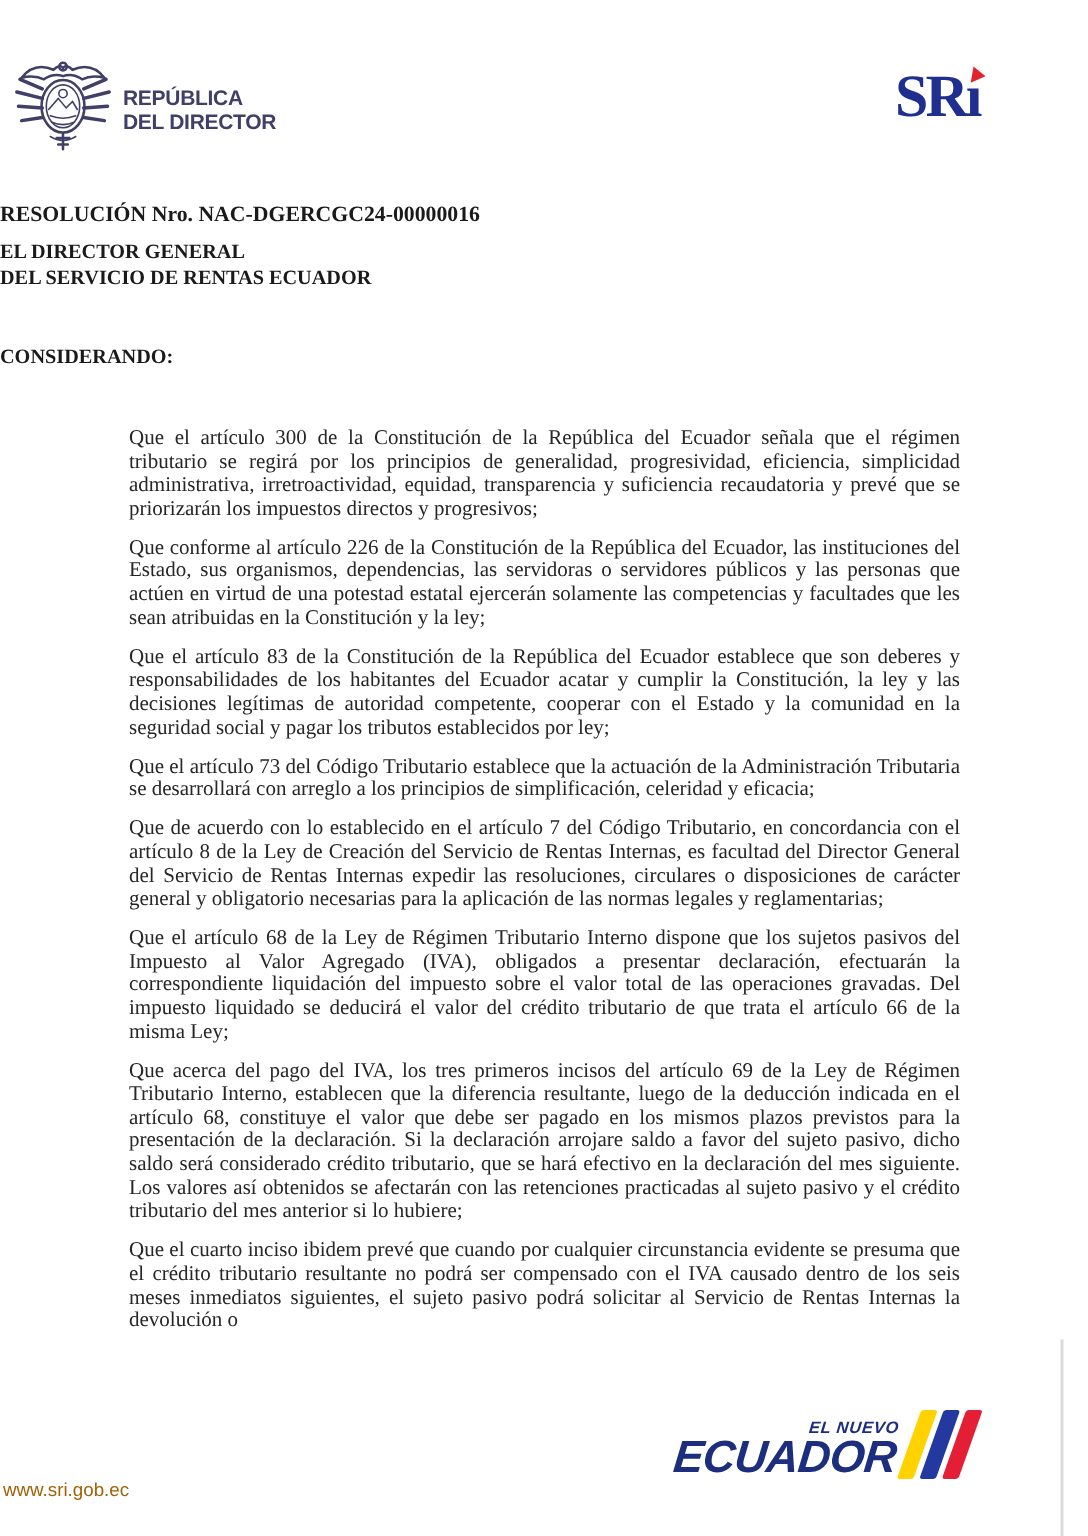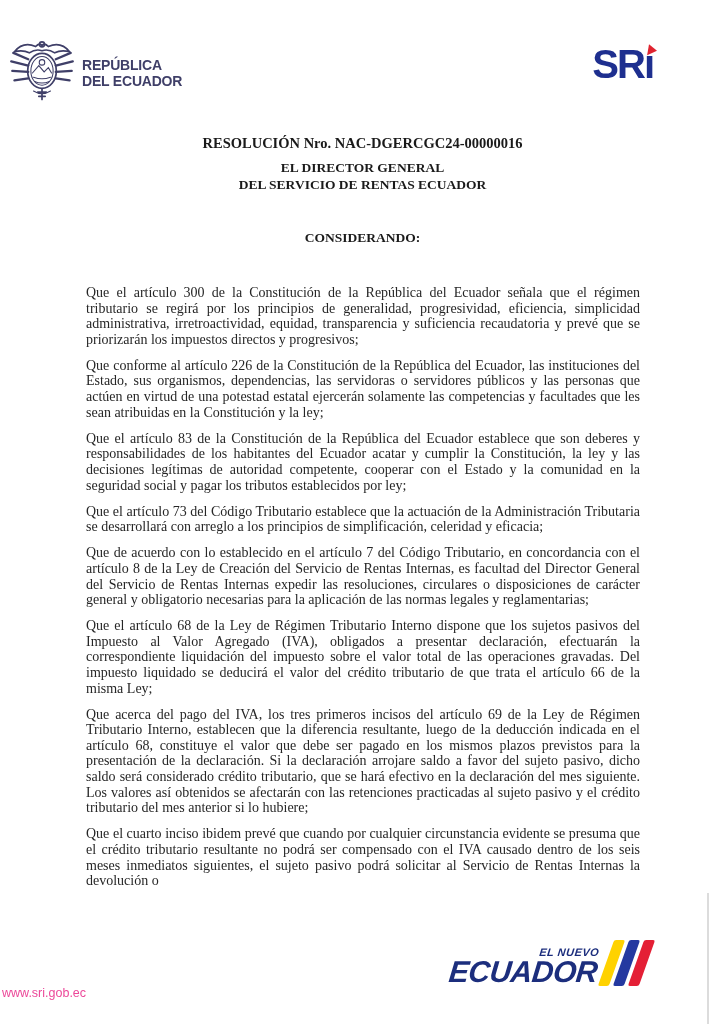--- a/index.html
+++ b/index.html
@@ -20,55 +20,55 @@
   .coat-of-arms{width:68px;height:70px;display:block;}
   .republic-name{
     font-family:"Liberation Sans", sans-serif;
     font-weight:bold;
     font-size:14px;line-height:16px;
     letter-spacing:-0.2px;
     color:#3f3f68;
   }
   .sri-logo{
     position:absolute;top:42px;right:72px;
-    font-family:Liberation Sans, sans-serif;
+    font-family:Liberation Serif, serif;
     font-weight:bold;
     font-size:40px;line-height:44px;
     letter-spacing:-2px;
     color:#1e2f8f;
   }
   .sri-logo .i-wrap{position:relative;display:inline-block;}
   .sri-tri{
     position:absolute;top:4px;left:3px;
     width:0;height:0;
     border-left:5px solid transparent;
     border-right:6px solid transparent;
     border-bottom:9px solid #e02430;
     transform:rotate(100deg);
   }
 
   
-  .title-block{position:absolute;top:135px;left:0;right:0;text-align:center;}
+  .title-block{position:absolute;top:135px;left:0;right:0;text-align:left;}
   .res-number{font-size:14.5px;font-weight:bold;color:#1a1a1a;}
   .authority{margin-top:8px;font-size:13.5px;font-weight:bold;line-height:16.5px;color:#1a1a1a;}
   .considering{margin-top:37px;font-size:13.5px;font-weight:bold;color:#1a1a1a;}
 
   
   .doc-body{
     position:absolute;top:285px;left:86px;right:85px;
     font-size:14px;line-height:15.6px;
     text-align:justify;
   }
   .doc-body p{margin:0 0 10.5px 0;}
 
   
   .footer-url{
     position:absolute;left:2px;top:986px;
     font-family:"Liberation Sans", sans-serif;
-    font-size:12.5px;color:#ec4899;
+    font-size:12.5px;color:#a16207;
   }
   .footer-rule{
     position:absolute;top:893px;bottom:0;right:16px;
     width:2px;background:#dcdcdc;
   }
   .nuevo-ecuador{
     position:absolute;top:940px;right:78px;
     display:flex;align-items:flex-end;
     transform:skewX(-6deg);
   }
@@ -105,21 +105,21 @@
       <circle cx="32" cy="23" r="2.6" stroke-width="1"></circle>
 
       <path d="M23 33 L29 26 L34 32 L38 28 L41 33" stroke-width="1"></path>
       <path d="M24 37 Q32 40 40 37 M25 41 Q32 44 39 41" stroke-width="1"></path>
 
       <path d="M32 48 L32 58 M28 51 L36 51 M29 55 L35 55" stroke-width="1.6"></path>
       <path d="M24 50 Q32 55 40 50" stroke-width="1"></path>
     </svg>
     <div class="republic-name" data-interactable="false">
       <div data-interactable="false">REPÚBLICA</div>
-      <div data-interactable="false">DEL ECUADOR</div>
+      <div data-interactable="false">DEL DIRECTOR</div>
     </div>
   </div>
 
   <div class="sri-logo" data-interactable="false" aria-label="SRi">
     <span data-interactable="false">SR</span><span class="i-wrap"><span data-interactable="false">ı</span><span class="sri-tri" data-interactable="false"></span></span>
   </div>
 
   <div class="title-block" data-interactable="false">
     <div class="res-number" data-interactable="false">RESOLUCIÓN Nro. NAC-DGERCGC24-00000016</div>
     <div class="authority" data-interactable="false">

